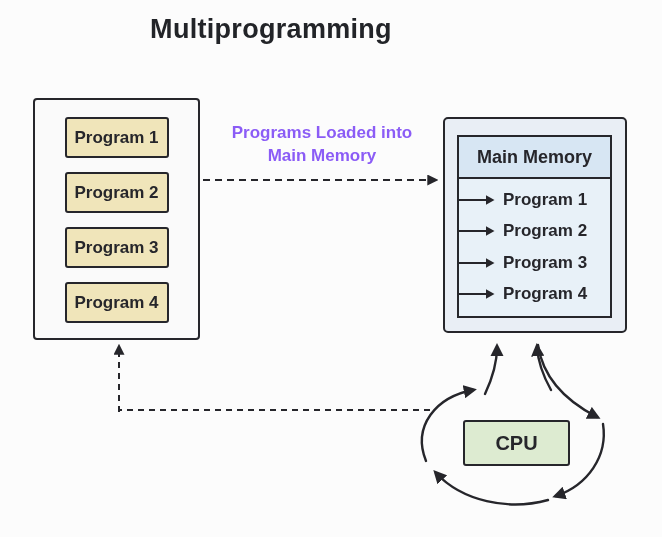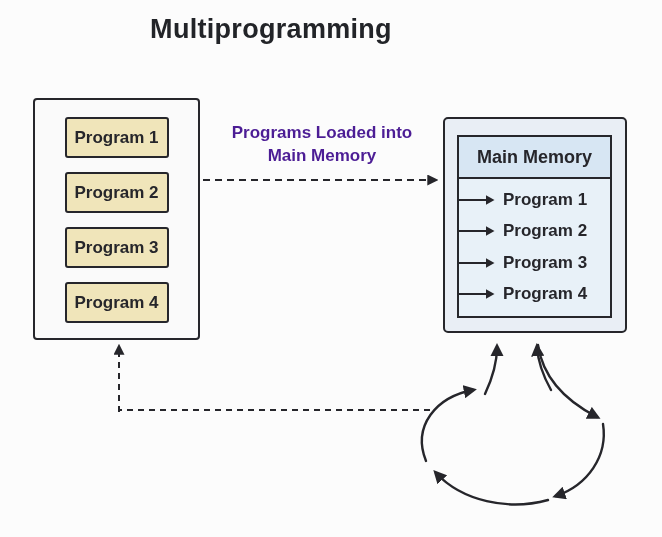--- a/index.html
+++ b/index.html
@@ -59,21 +59,21 @@
   
   .load-label {
     position: absolute;
     left: 204px;
     top: 121px;
     width: 236px;
     text-align: center;
     font-size: 17px;
     font-weight: 700;
     line-height: 23px;
-    color: #4c1d95;
+    color: #8b5cf6;
   }
 
   
   .memory-box {
     position: absolute;
     left: 443px;
     top: 117px;
     width: 184px;
     height: 216px;
     background: #e9eef5;
@@ -204,20 +204,21 @@
               <line x1="0" y1="6" x2="28" y2="6" stroke="#26262b" stroke-width="2"></line>
               <polygon points="27,1.2 35.5,6 27,10.8" fill="#26262b"></polygon>
             </svg>
           <span>Program 4</span>
         </div>
       </div>
     </div>
   </div>
 
 
+  <div class="cpu-box">CPU</div>
 
   <svg class="overlay" width="662" height="537" viewBox="0 0 662 537" fill="none">
     <defs>
       <marker id="ah" viewBox="0 0 10 10" refX="7" refY="5" markerWidth="5.5" markerHeight="5.5" orient="auto-start-reverse">
         <path d="M 0 0 L 10 5 L 0 10 Z" fill="#26262b"></path>
       </marker>
     </defs>
 
     <path d="M 203 180 H 435" stroke="#26262b" stroke-width="2" stroke-dasharray="7 5" marker-end="url(#ah)"></path>
 

